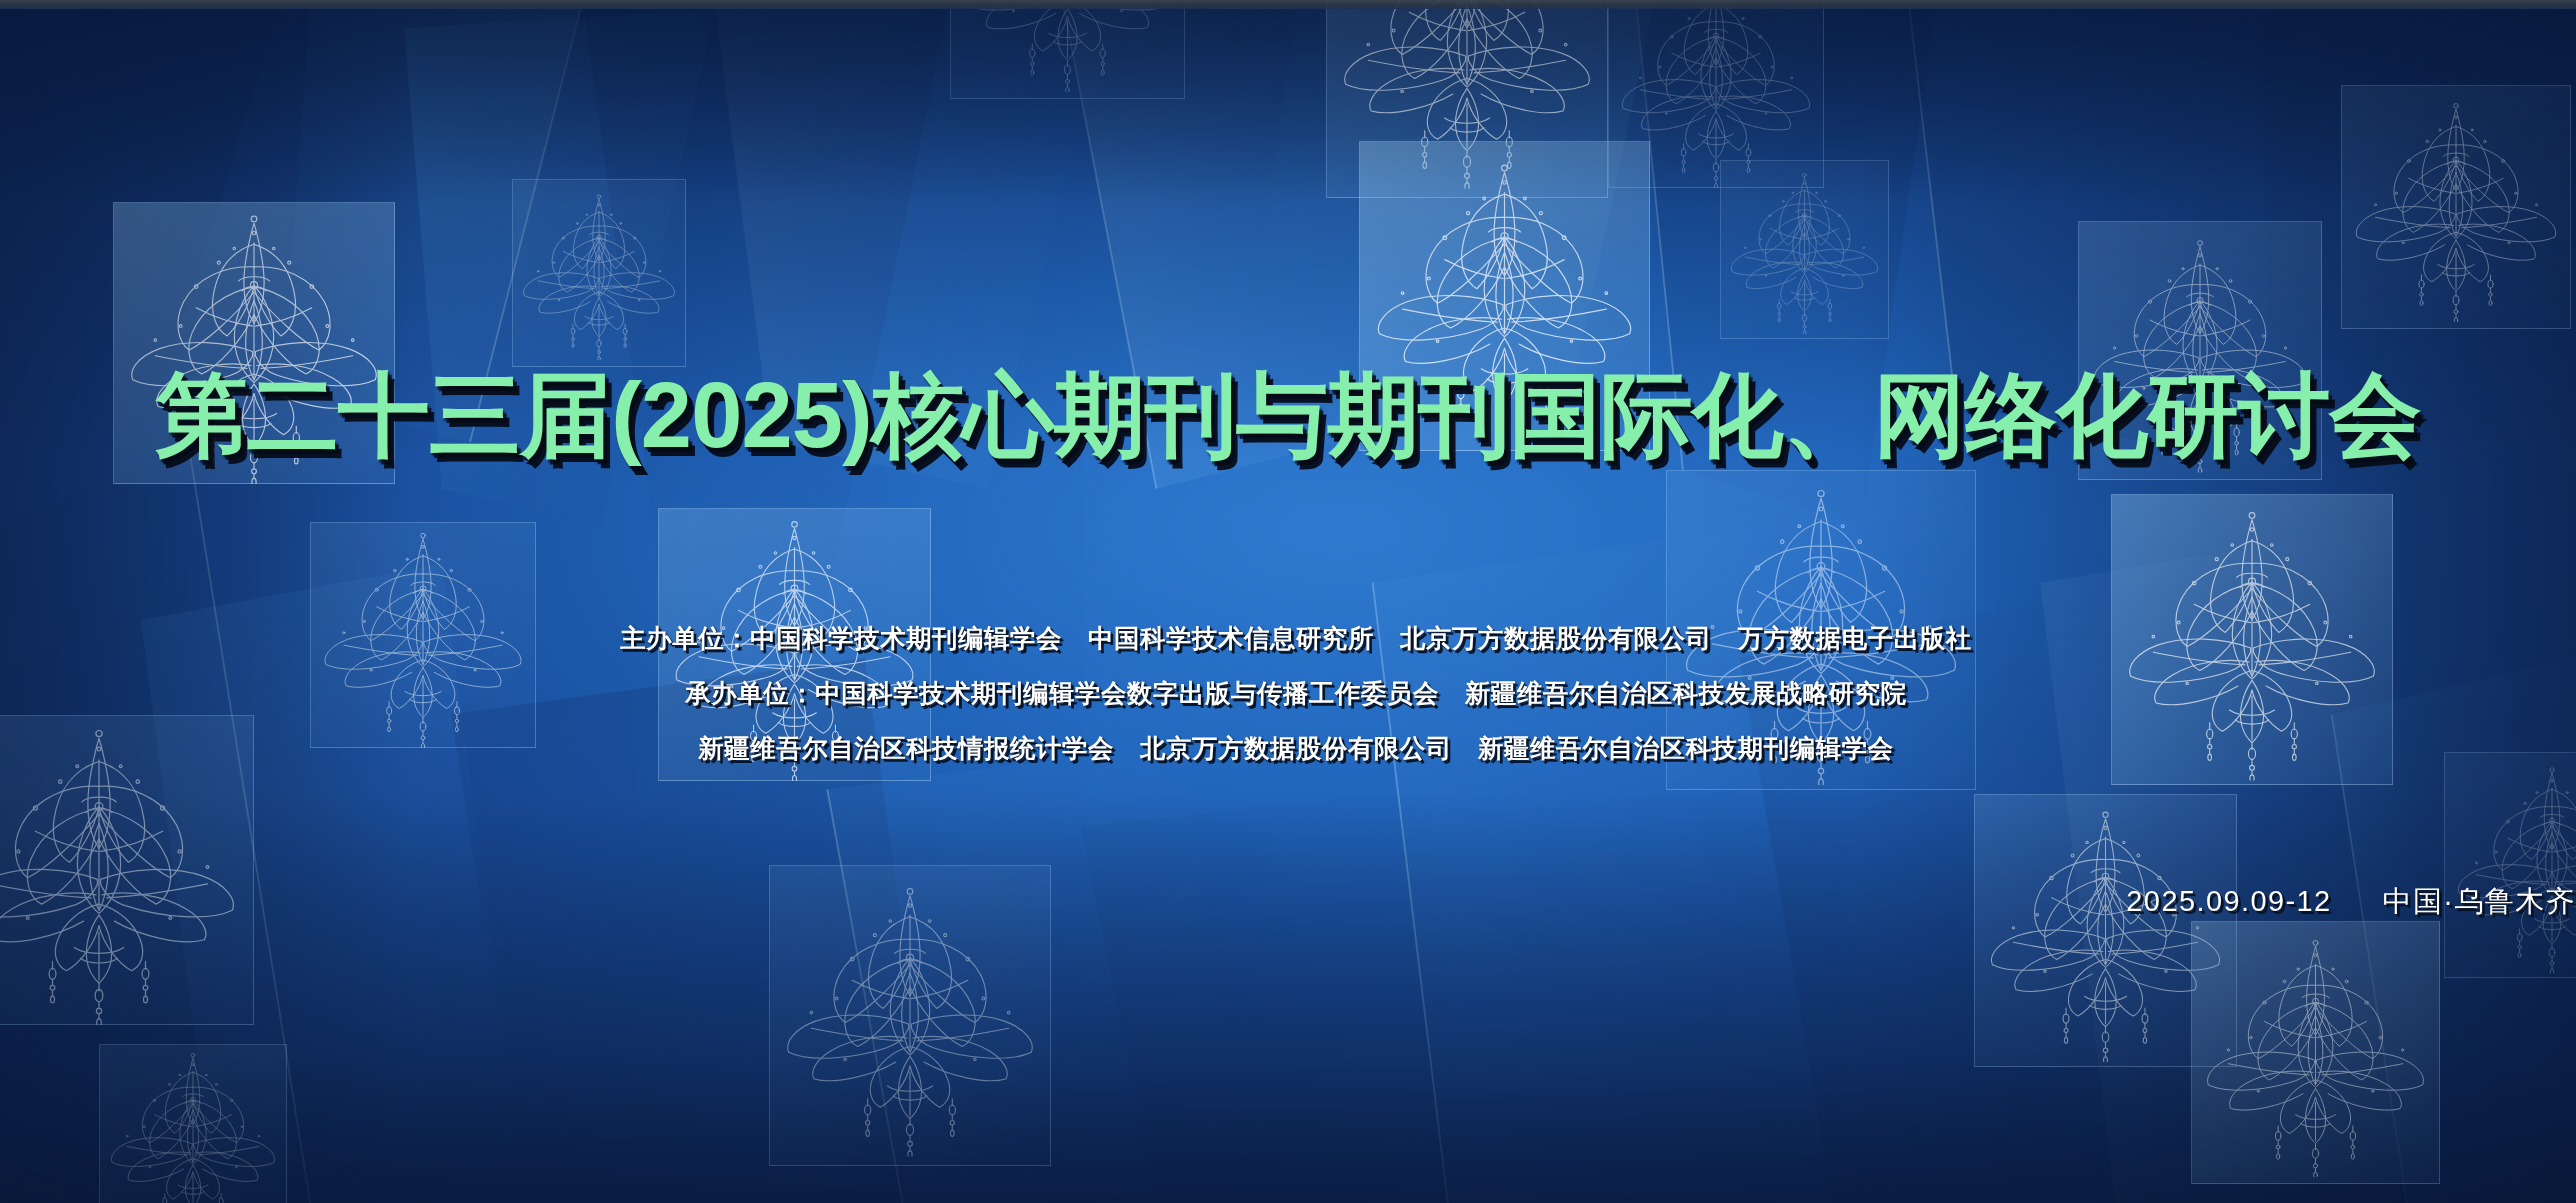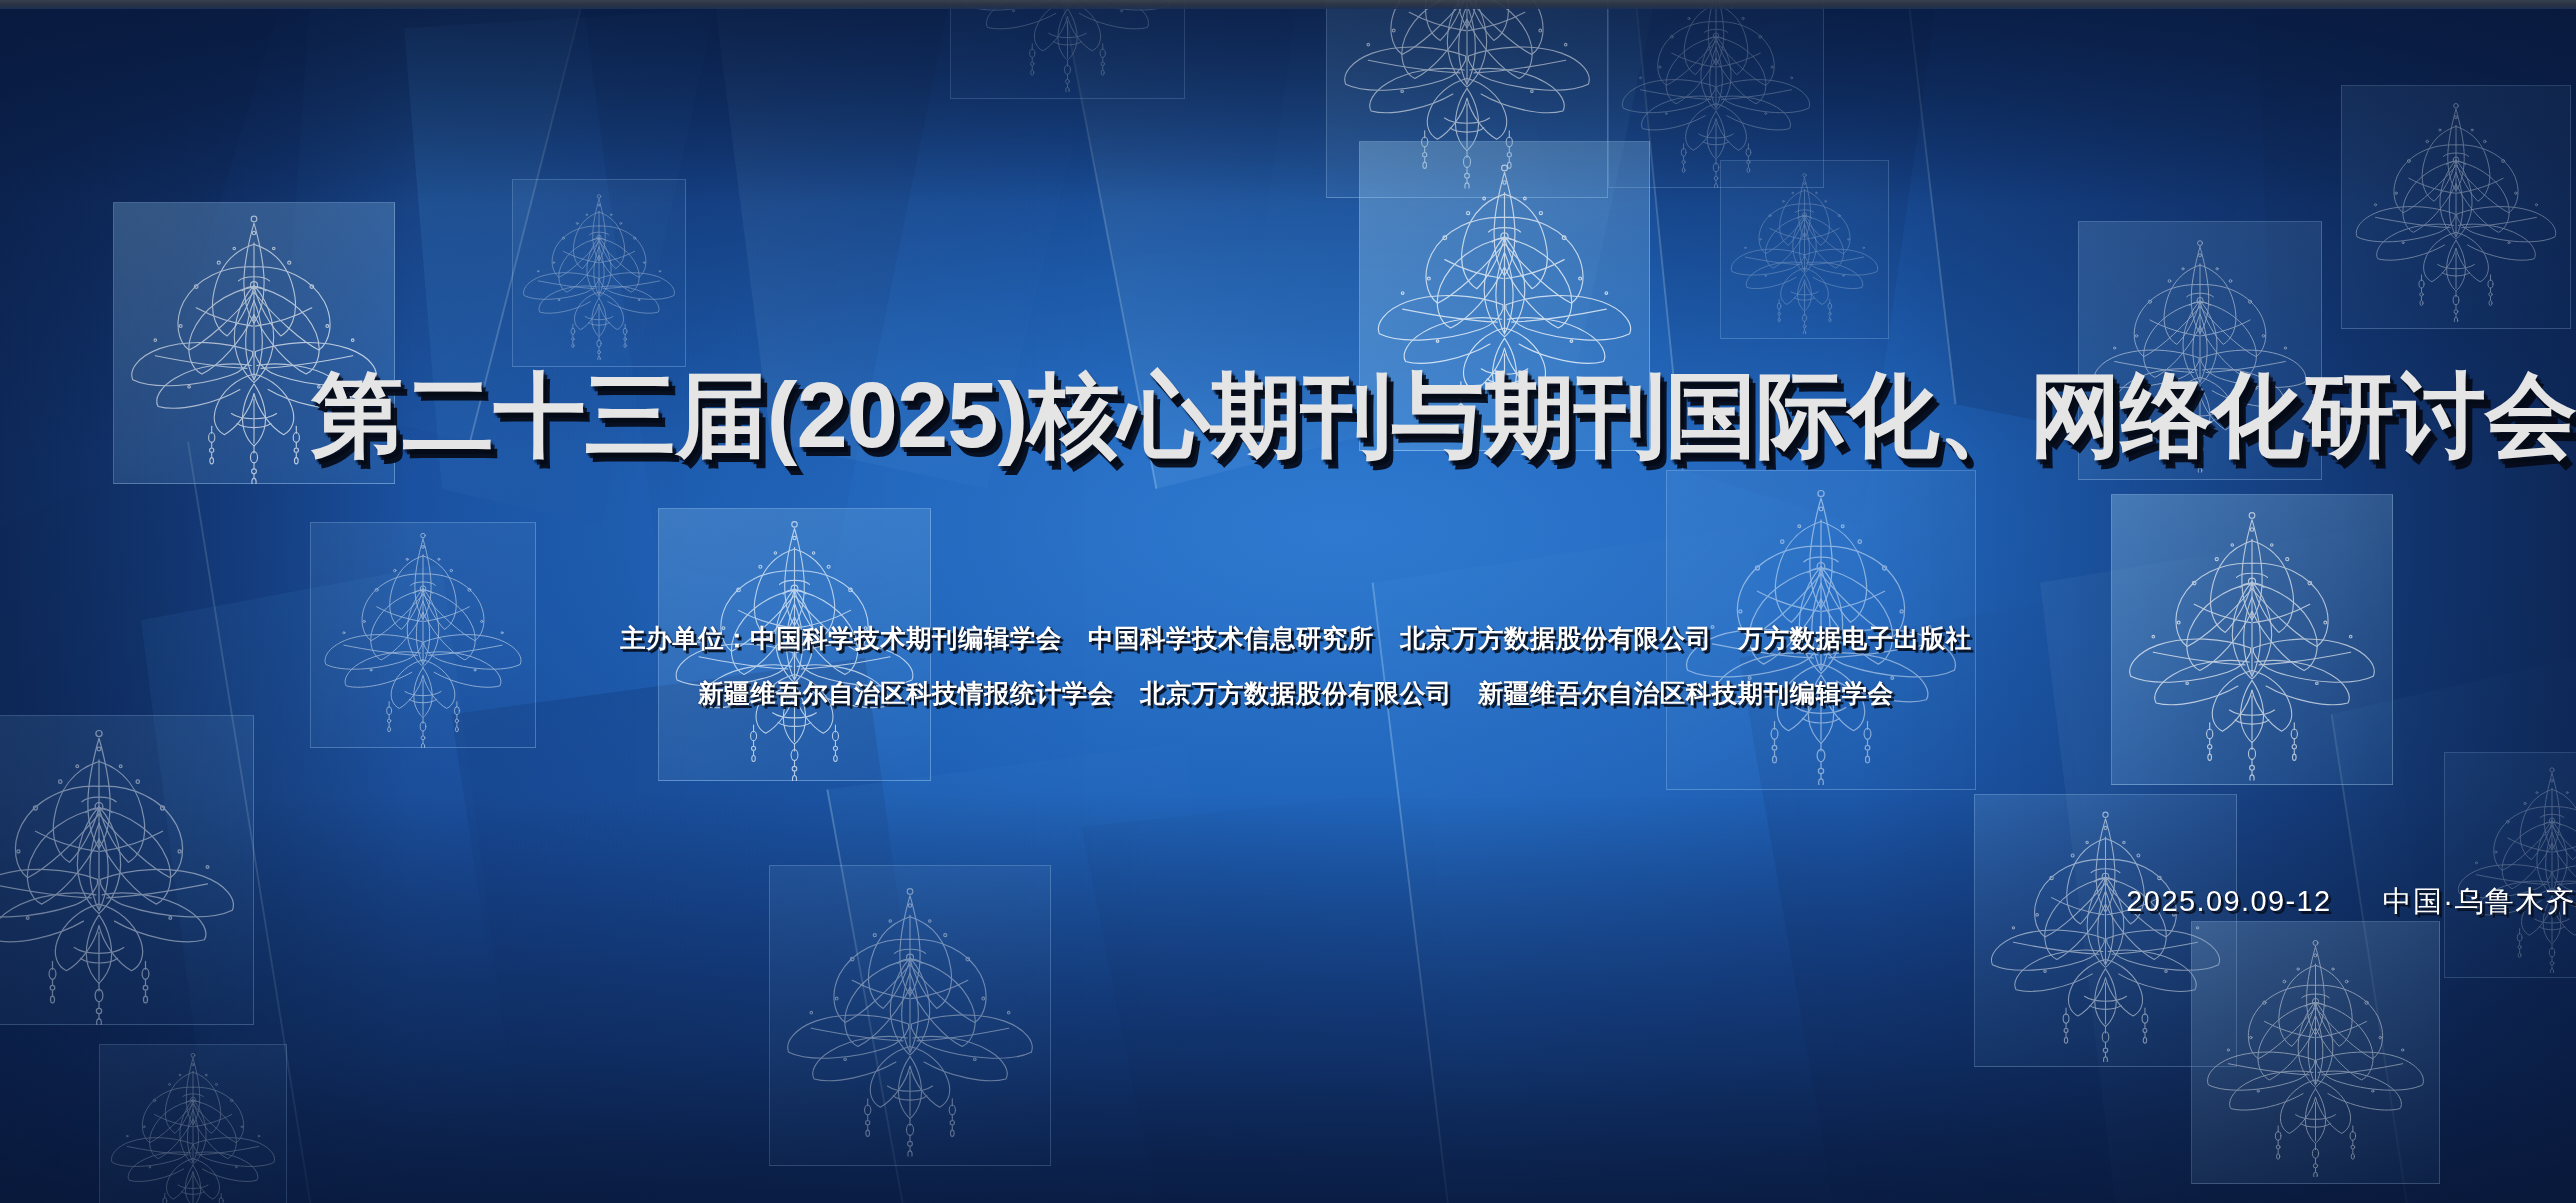--- a/index.html
+++ b/index.html
@@ -63,22 +63,22 @@
   
   #content {
     position: absolute;
     inset: 0;
     z-index: 40;
   }
   .title {
     position: absolute;
     left: 0; right: 0;
     top: 367px;
-    text-align: right;
-    color: #e5e5e5;
+    text-align: center;
+    color: #86efac;
     font-size: 92px;
     line-height: 1.06;
     font-weight: 700;
     letter-spacing: -0.9px;
     white-space: nowrap;
     text-shadow:
        6.6px 8.5px 0 rgba(5,10,22,0.92),
        3.8px 4.7px 0 rgba(8,16,34,0.88),
        1.9px 2.8px 1.9px rgba(4,10,26,0.75);
   }
@@ -443,20 +443,21 @@
 
   <div class="bg-layer bg-vign" style="opacity:.55;"></div>
   <div class="topbar"></div>
 
   <div id="content">
 
     <div class="title">第二十三届(2025)核心期刊与期刊国际化、网络化研讨会</div>
 
     <div class="orgs">
       <span class="line">主办单位：中国科学技术期刊编辑学会　中国科学技术信息研究所　北京万方数据股份有限公司　万方数据电子出版社</span>
+      <span class="line">承办单位：中国科学技术期刊编辑学会数字出版与传播工作委员会　新疆维吾尔自治区科技发展战略研究院</span>
       <span class="line">新疆维吾尔自治区科技情报统计学会　北京万方数据股份有限公司　新疆维吾尔自治区科技期刊编辑学会</span>
     </div>
 
     <div class="datebar">
       <span>2025.09.09-12</span>
       <span class="sep"></span>
       <span>中国·乌鲁木齐</span>
     </div>
 
   </div>

